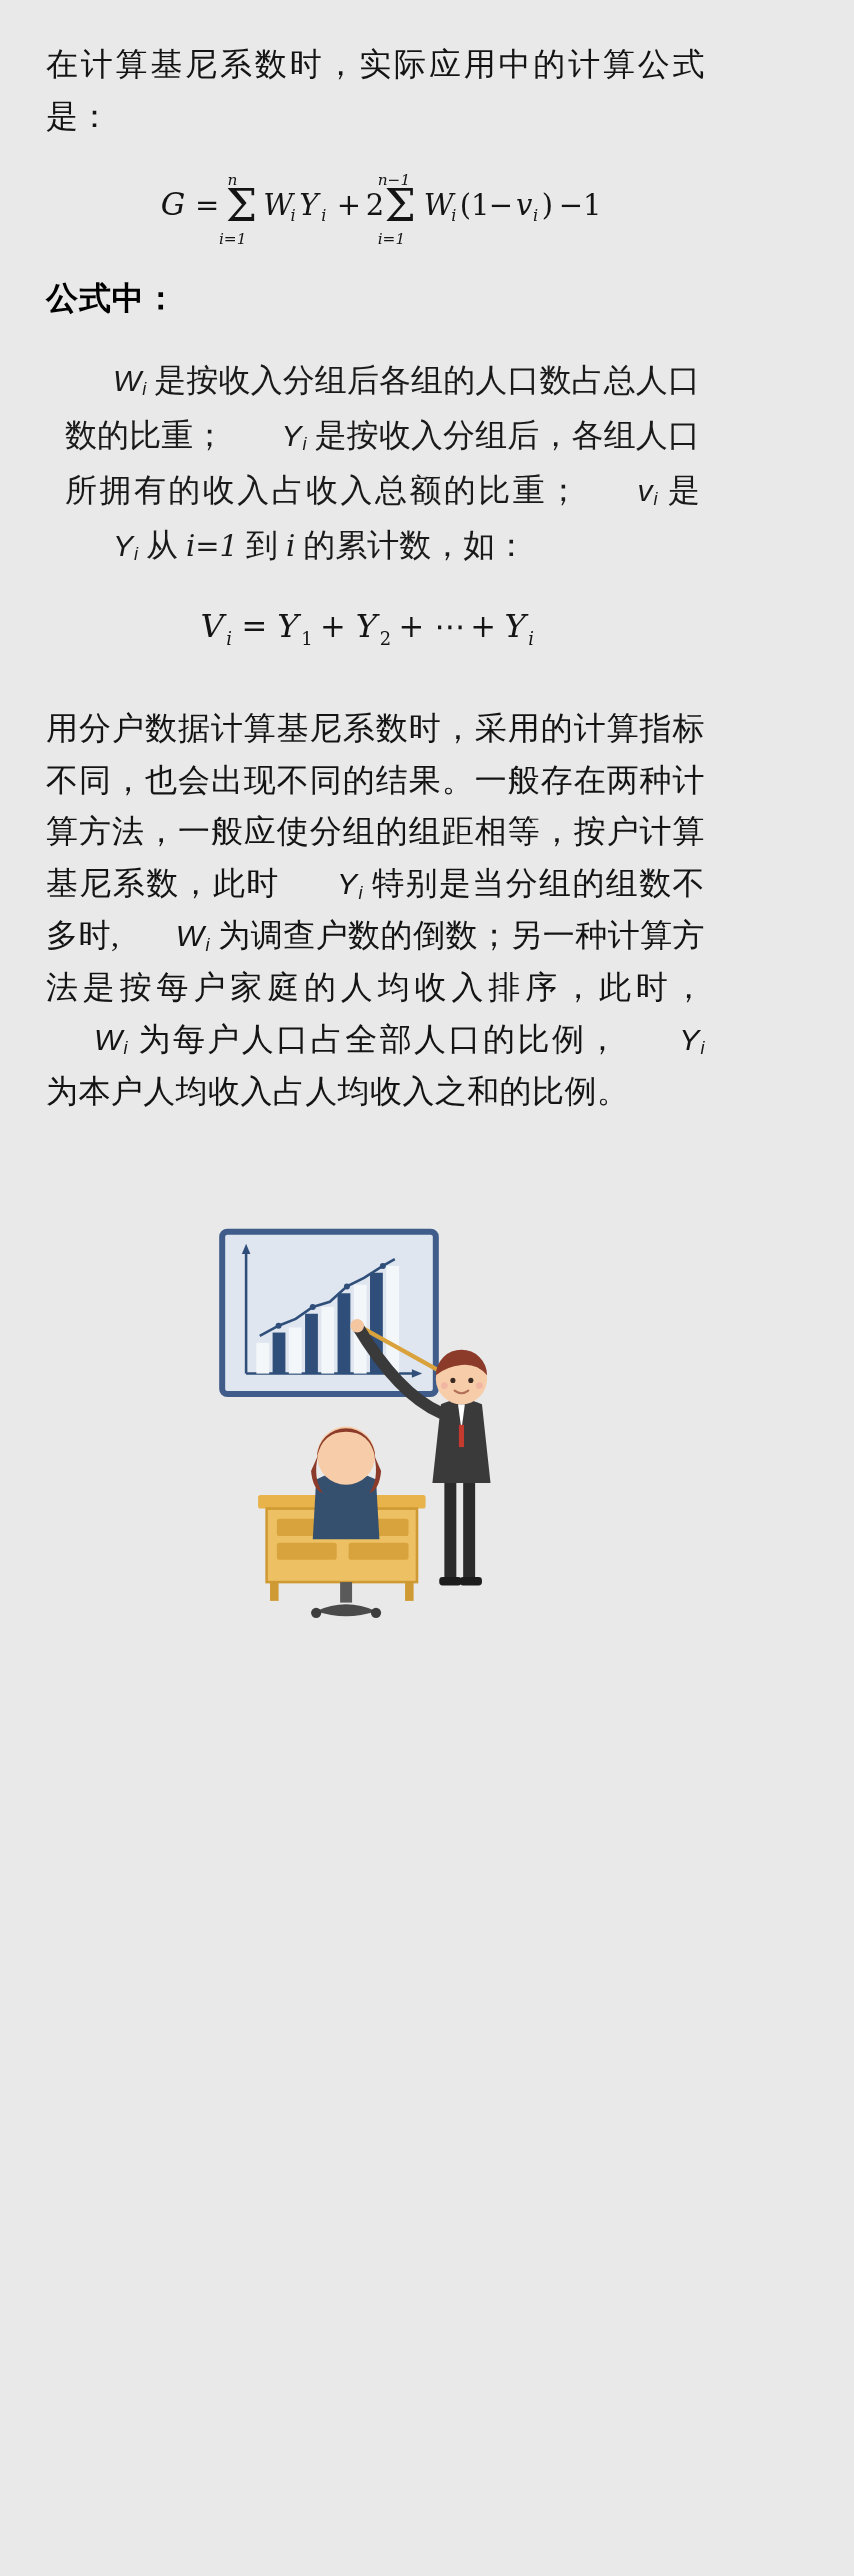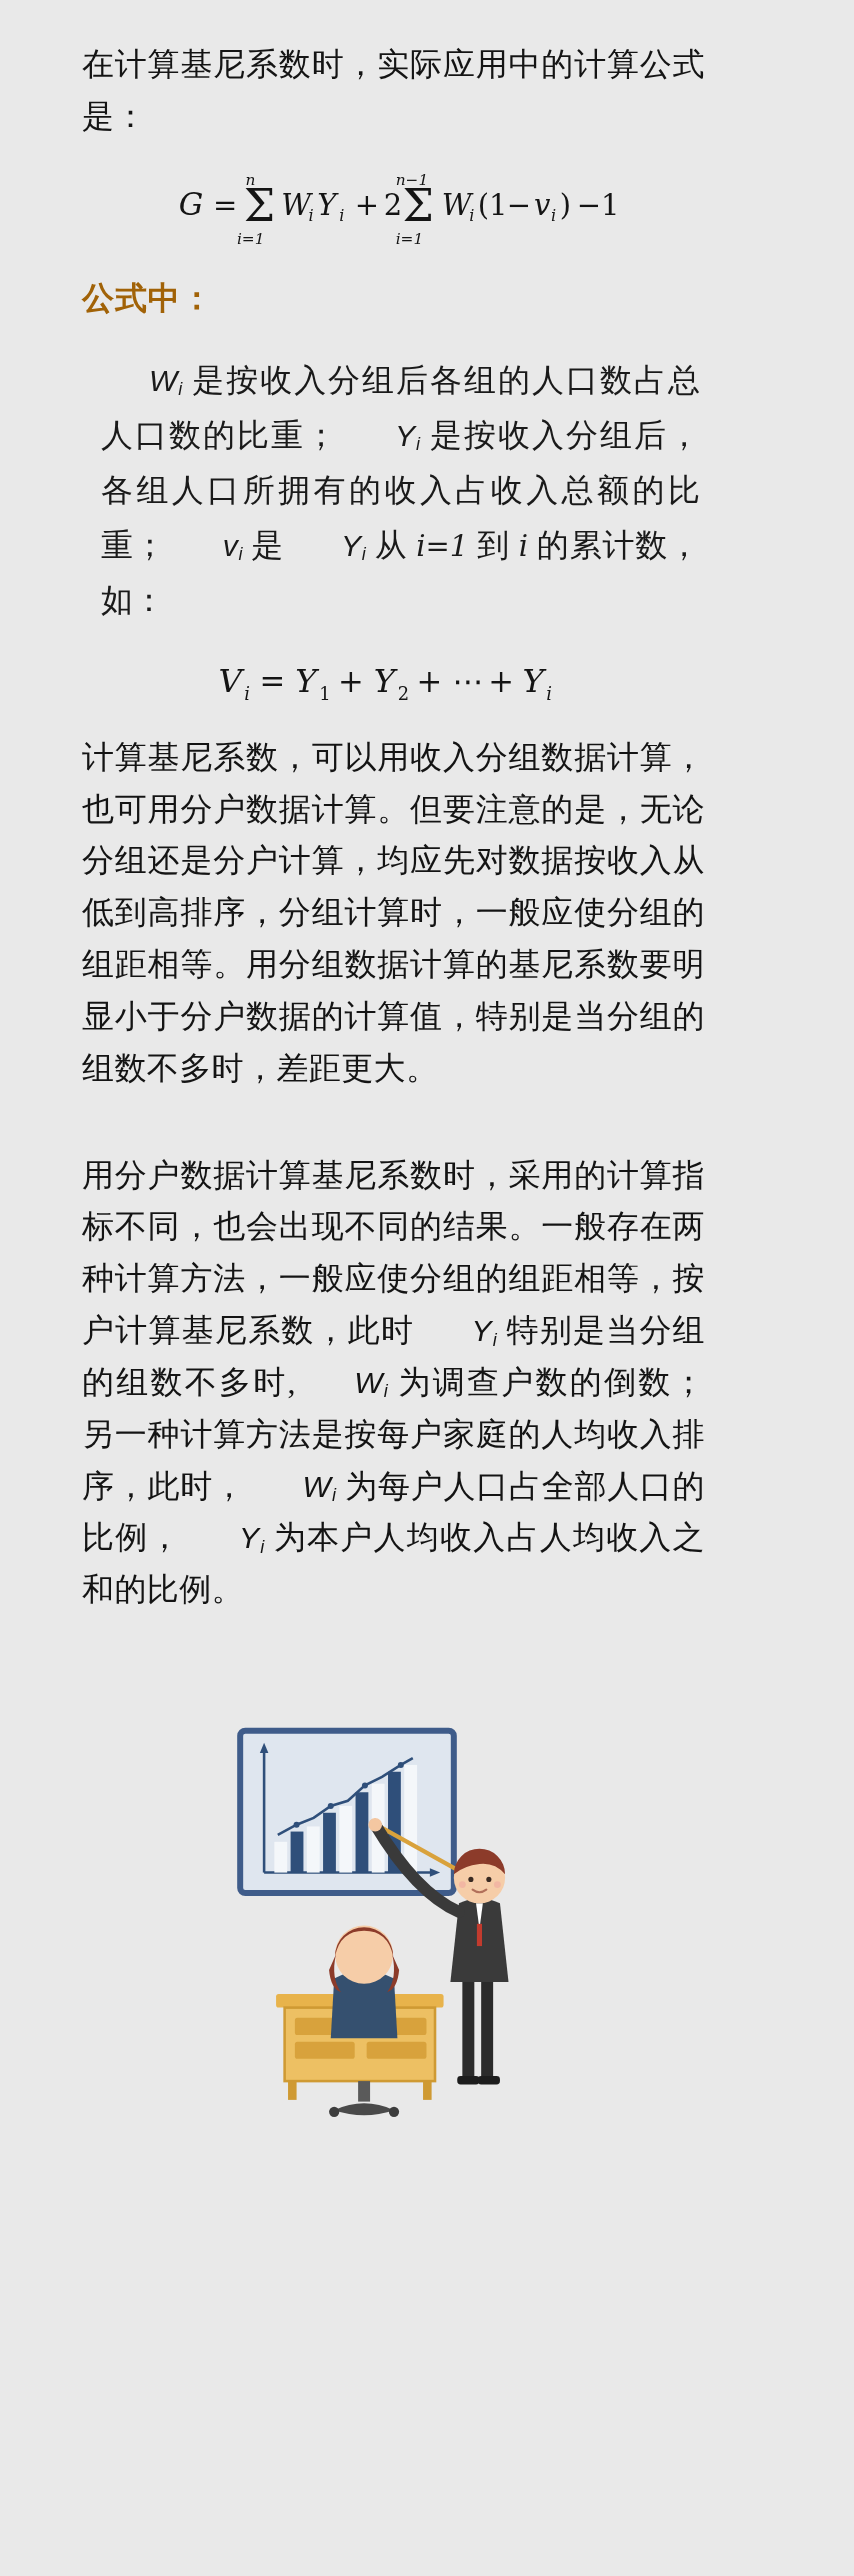--- a/index.html
+++ b/index.html
@@ -12,38 +12,38 @@
     min-height: 2576px;
     font-family: "Liberation Serif", serif;
     color: #1a1a1a;
     -webkit-font-smoothing: antialiased;
   }
   .page {
     width: 780px;
     min-height: 2576px;
     background: #e9e9e9;
     box-sizing: border-box;
-    padding: 39px 75px 34px 82px;
+    padding: 39px 75px 34px 46px;
     position: relative;
   }
   .para {
     font-size: 32px;
     line-height: 1.62;
     letter-spacing: 0.4px;
     text-align: justify;
     margin: 0 0 29px 0;
     color: #141414;
   }
   .para-intro {
     margin-bottom: 22px;
   }
   .heading {
     font-size: 32px;
     font-weight: bold;
-    color: #a16207;
+    color: #000000;
     margin: 26px 0 32px 0;
     letter-spacing: 0.9px;
   }
   .formula-block {
     text-align: center;
     margin: 15.4px 0 19px 0;
   }
   .formula-block svg {
     display: inline-block;
   }
@@ -156,21 +156,20 @@
         <text x="220" y="54" font-size="21">2</text>
         <text x="242" y="44" font-size="36">+</text>
         <text x="284" y="44" font-size="36">⋯</text>
         <text x="326" y="44" font-size="36">+</text>
         <text x="366" y="44" font-size="38" font-style="italic">Y</text>
         <text x="394" y="54" font-size="21" font-style="italic">i</text>
       </g>
     </svg>
   </div>
 
-  <p class="para">计算基尼系数，可以用收入分组数据计算，也可用分户数据计算。但要注意的是，无论分组还是分户计算，均应先对数据按收入从低到高排序，分组计算时，一般应使分组的组距相等。用分组数据计算的基尼系数要明显小于分户数据的计算值，特别是当分组的组数不多时，差距更大。</p>
 
   <div class="spacer-lg"></div>
 
   <p class="para">
     <span>用分户数据计算基尼系数时，采用的计算指标不同，也会出现不同的结果。一般存在两种计算方法，一般应使分组的组距相等，按户计算基尼系数，此时</span>
     <span class="mathvar"><span>Y</span><sub>i</sub></span>
     <span>特别是当分组的组数不多时,</span>
     <span class="mathvar"><span>W</span><sub>i</sub></span>
     <span>为调查户数的倒数；另一种计算方法是按每户家庭的人均收入排序，此时，</span>
     <span class="mathvar"><span>W</span><sub>i</sub></span>

